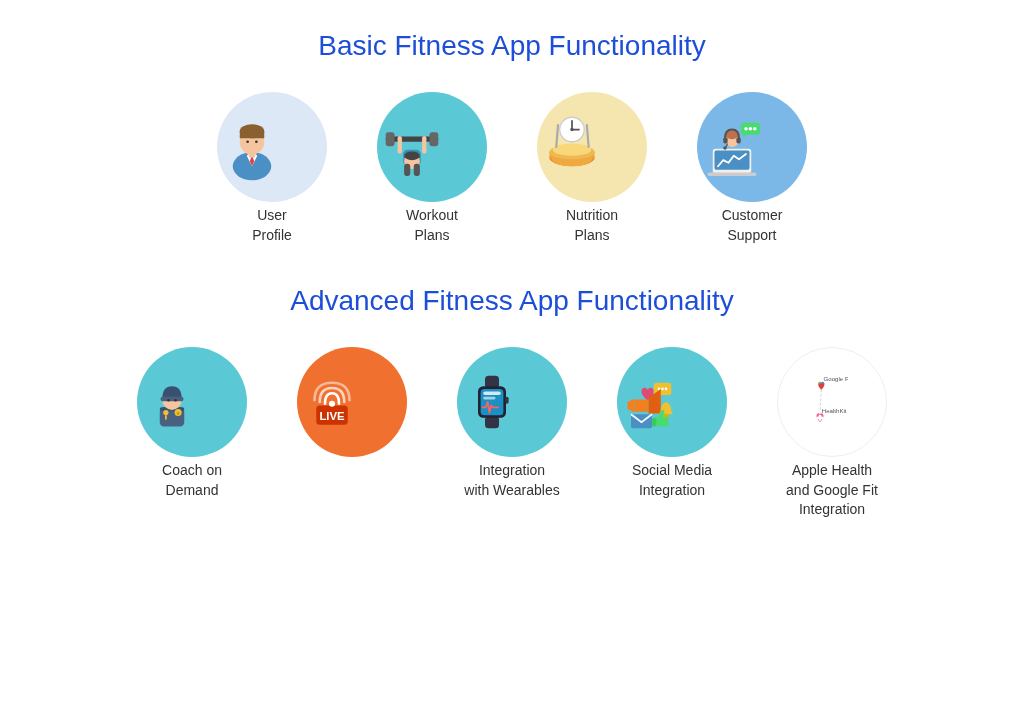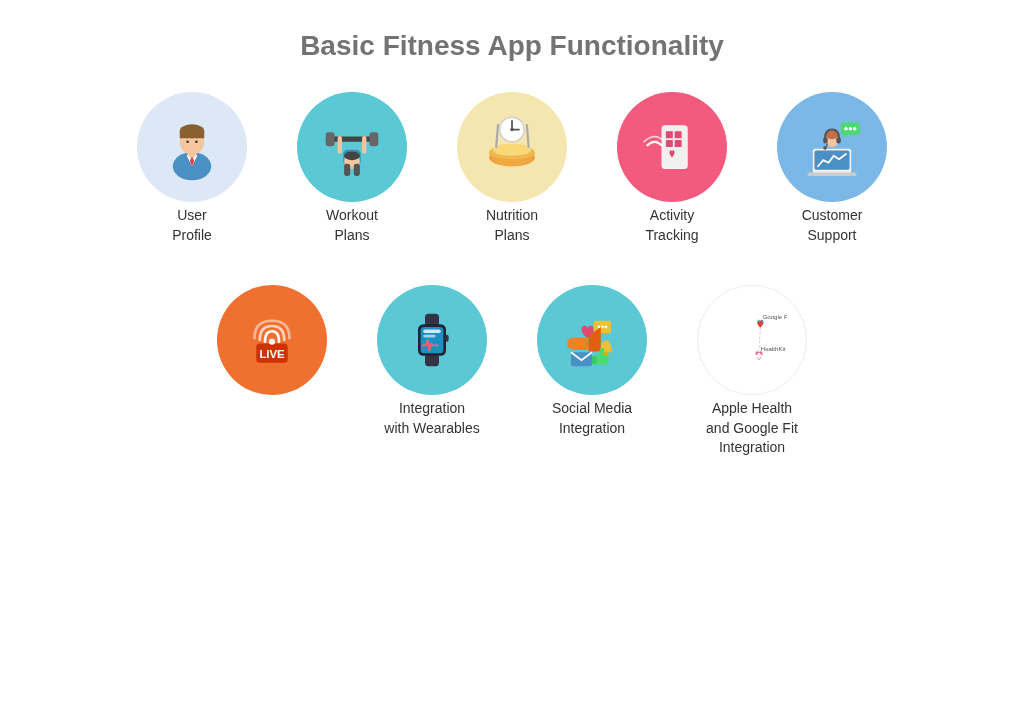--- a/index.html
+++ b/index.html
@@ -8,22 +8,22 @@
       font-family: 'Segoe UI', Arial, sans-serif;
       width: 1024px;
       min-height: 709px;
       display: flex;
       flex-direction: column;
       align-items: center;
       padding: 30px 20px;
     }
     .section-title {
       font-size: 28px;
-      font-weight: 700;
-      color: #737373;
+      font-weight: 400;
+      color: #1d4ed8;
       text-align: center;
       margin-bottom: 30px;
     }
     .icon-grid {
       display: flex;
       flex-direction: row;
       justify-content: center;
       gap: 30px;
       margin-bottom: 40px;
       flex-wrap: wrap;
@@ -34,21 +34,21 @@
       align-items: center;
       width: 130px;
       gap: 4px;
     }
     .icon-circle {
       width: 110px;
       height: 110px;
       border-radius: 50%;
       display: flex;
       align-items: center;
-      justify-content: center;
+      justify-content: flex-start;
       overflow: hidden;
       flex-shrink: 0;
     }
     .icon-label {
       font-size: 14px;
       color: #333;
       text-align: center;
       line-height: 1.4;
     }
 
@@ -152,40 +152,20 @@
           <line x1="40" y1="20" x2="40" y2="10" stroke="#555" stroke-width="2" stroke-linecap="round"></line>
           <line x1="40" y1="20" x2="48" y2="20" stroke="#555" stroke-width="2" stroke-linecap="round"></line>
 
           <line x1="24" y1="15" x2="22" y2="40" stroke="#aaa" stroke-width="2.5" stroke-linecap="round"></line>
           <line x1="57" y1="15" x2="59" y2="40" stroke="#aaa" stroke-width="2.5" stroke-linecap="round"></line>
         </svg>
       </div>
       <span class="icon-label">Nutrition<br>Plans</span>
     </div>
 
-    <div class="icon-item">
-      <div class="icon-circle circle-activity">
-        <svg viewBox="0 0 80 80" xmlns="http://www.w3.org/2000/svg">
-
-          <rect x="28" y="15" width="30" height="50" rx="4" fill="white" opacity="0.9"></rect>
-          <rect x="30" y="17" width="26" height="46" rx="3" fill="#f0f0f0"></rect>
-
-          <rect x="33" y="22" width="8" height="8" rx="1" fill="#e04a70"></rect>
-          <rect x="43" y="22" width="8" height="8" rx="1" fill="#e04a70"></rect>
-          <rect x="33" y="32" width="8" height="8" rx="1" fill="#e04a70"></rect>
-          <rect x="43" y="32" width="8" height="8" rx="1" fill="#e04a70"></rect>
-
-          <path d="M12,38 Q20,30 28,38" fill="none" stroke="white" stroke-width="2.5" stroke-linecap="round"></path>
-          <path d="M8,34 Q20,22 32,34" fill="none" stroke="white" stroke-width="2" stroke-linecap="round" opacity="0.7"></path>
-
-          <path d="M37,46 C37,44 40,42 40,46 C40,42 43,44 43,46 C43,49 40,52 40,52 C40,52 37,49 37,46 Z" fill="#e04a70"></path>
-        </svg>
-      </div>
-      <span class="icon-label">Activity<br>Tracking</span>
-    </div>
 
 
     <div class="icon-item">
       <div class="icon-circle circle-support">
         <svg viewBox="0 0 80 80" xmlns="http://www.w3.org/2000/svg">
 
           <rect x="18" y="42" width="44" height="28" rx="3" fill="#f0f0f0"></rect>
           <rect x="20" y="44" width="40" height="22" rx="2" fill="#4a90c4"></rect>
           <rect x="12" y="69" width="56" height="4" rx="2" fill="#ccc"></rect>
 
@@ -207,23 +187,49 @@
           <circle cx="61" cy="19" r="2" fill="white"></circle>
           <circle cx="66" cy="19" r="2" fill="white"></circle>
           <polygon points="52,26 56,26 54,30" fill="#4adb70"></polygon>
         </svg>
       </div>
       <span class="icon-label">Customer<br>Support</span>
     </div>
 
   </div>
 
+  <h2 class="section-title">Advanced Fitness App Functionality</h2>
 
   <div class="icon-grid">
 
+    <div class="icon-item">
+      <div class="icon-circle circle-coach">
+        <svg viewBox="0 0 80 80" xmlns="http://www.w3.org/2000/svg">
+
+          <rect x="26" y="46" width="28" height="22" rx="5" fill="#4a6080"></rect>
+
+          <rect x="26" y="46" width="28" height="4" rx="2" fill="#3a5070"></rect>
+
+          <circle cx="40" cy="38" r="11" fill="#f5c5a0"></circle>
+
+          <path d="M29,36 Q29,22 40,22 Q51,22 51,36" fill="#3a5070"></path>
+          <rect x="27" y="34" width="26" height="5" rx="2" fill="#4a6080"></rect>
+
+          <circle cx="33" cy="52" r="3" fill="#f0c030"></circle>
+          <line x1="33" y1="55" x2="33" y2="60" stroke="#f0c030" stroke-width="2"></line>
+
+          <circle cx="36" cy="38" r="1.5" fill="#333"></circle>
+          <circle cx="44" cy="38" r="1.5" fill="#333"></circle>
+
+          <circle cx="47" cy="52" r="4" fill="#f0c030"></circle>
+          <text x="47" y="55" text-anchor="middle" font-size="6" fill="#c09000">★</text>
+        </svg>
+      </div>
+      <span class="icon-label">Coach on<br>Demand</span>
+    </div>
 
     <div class="icon-item">
       <div class="icon-circle circle-live">
         <svg viewBox="0 0 80 80" xmlns="http://www.w3.org/2000/svg">
 
           <path d="M20,38 Q20,18 40,18 Q60,18 60,38" fill="none" stroke="white" stroke-width="3" stroke-linecap="round" opacity="0.5"></path>
           <path d="M26,40 Q26,24 40,24 Q54,24 54,40" fill="none" stroke="white" stroke-width="3" stroke-linecap="round" opacity="0.7"></path>
           <path d="M32,42 Q32,30 40,30 Q48,30 48,42" fill="none" stroke="white" stroke-width="3" stroke-linecap="round"></path>
 
           <rect x="22" y="44" width="36" height="22" rx="4" fill="#cc3300"></rect>

